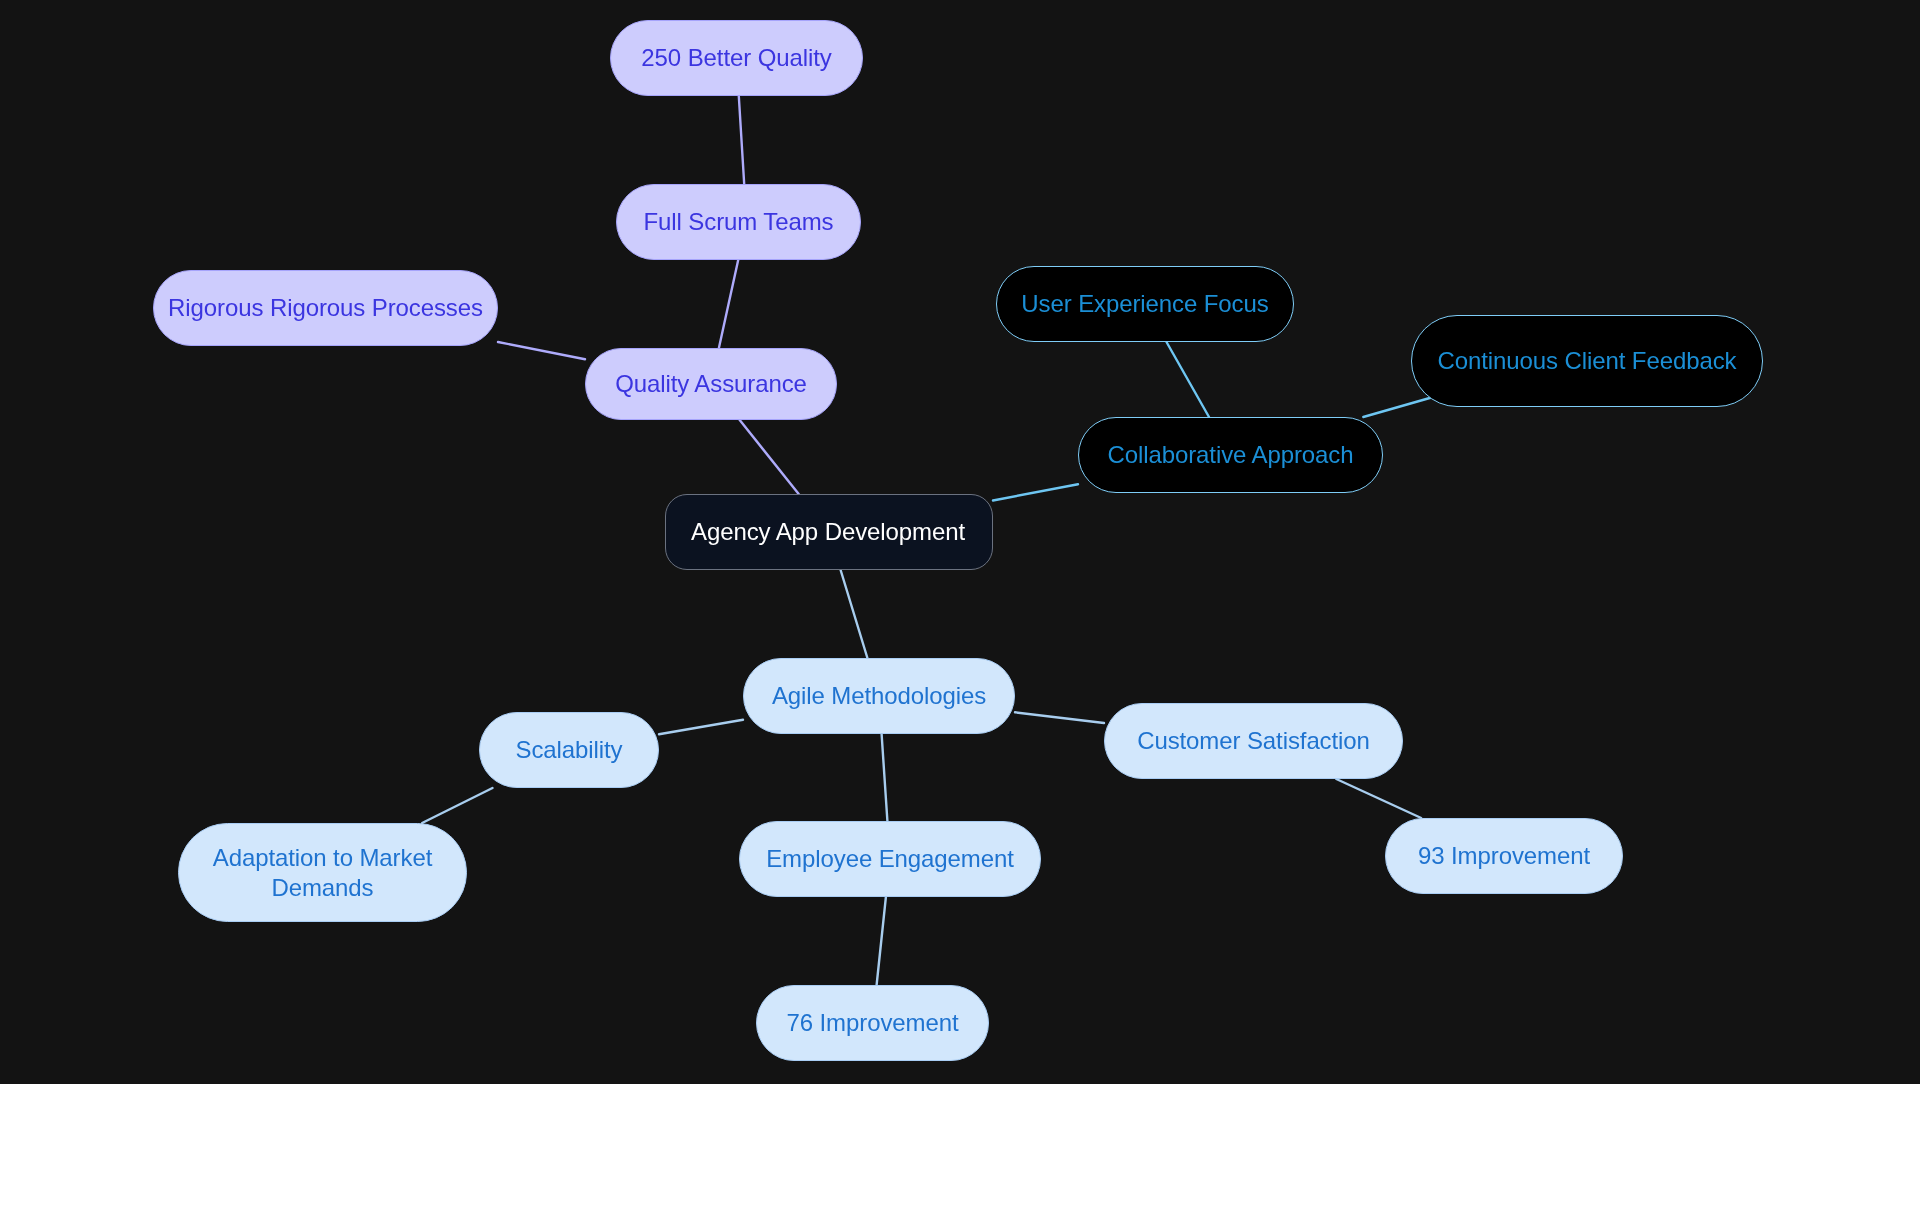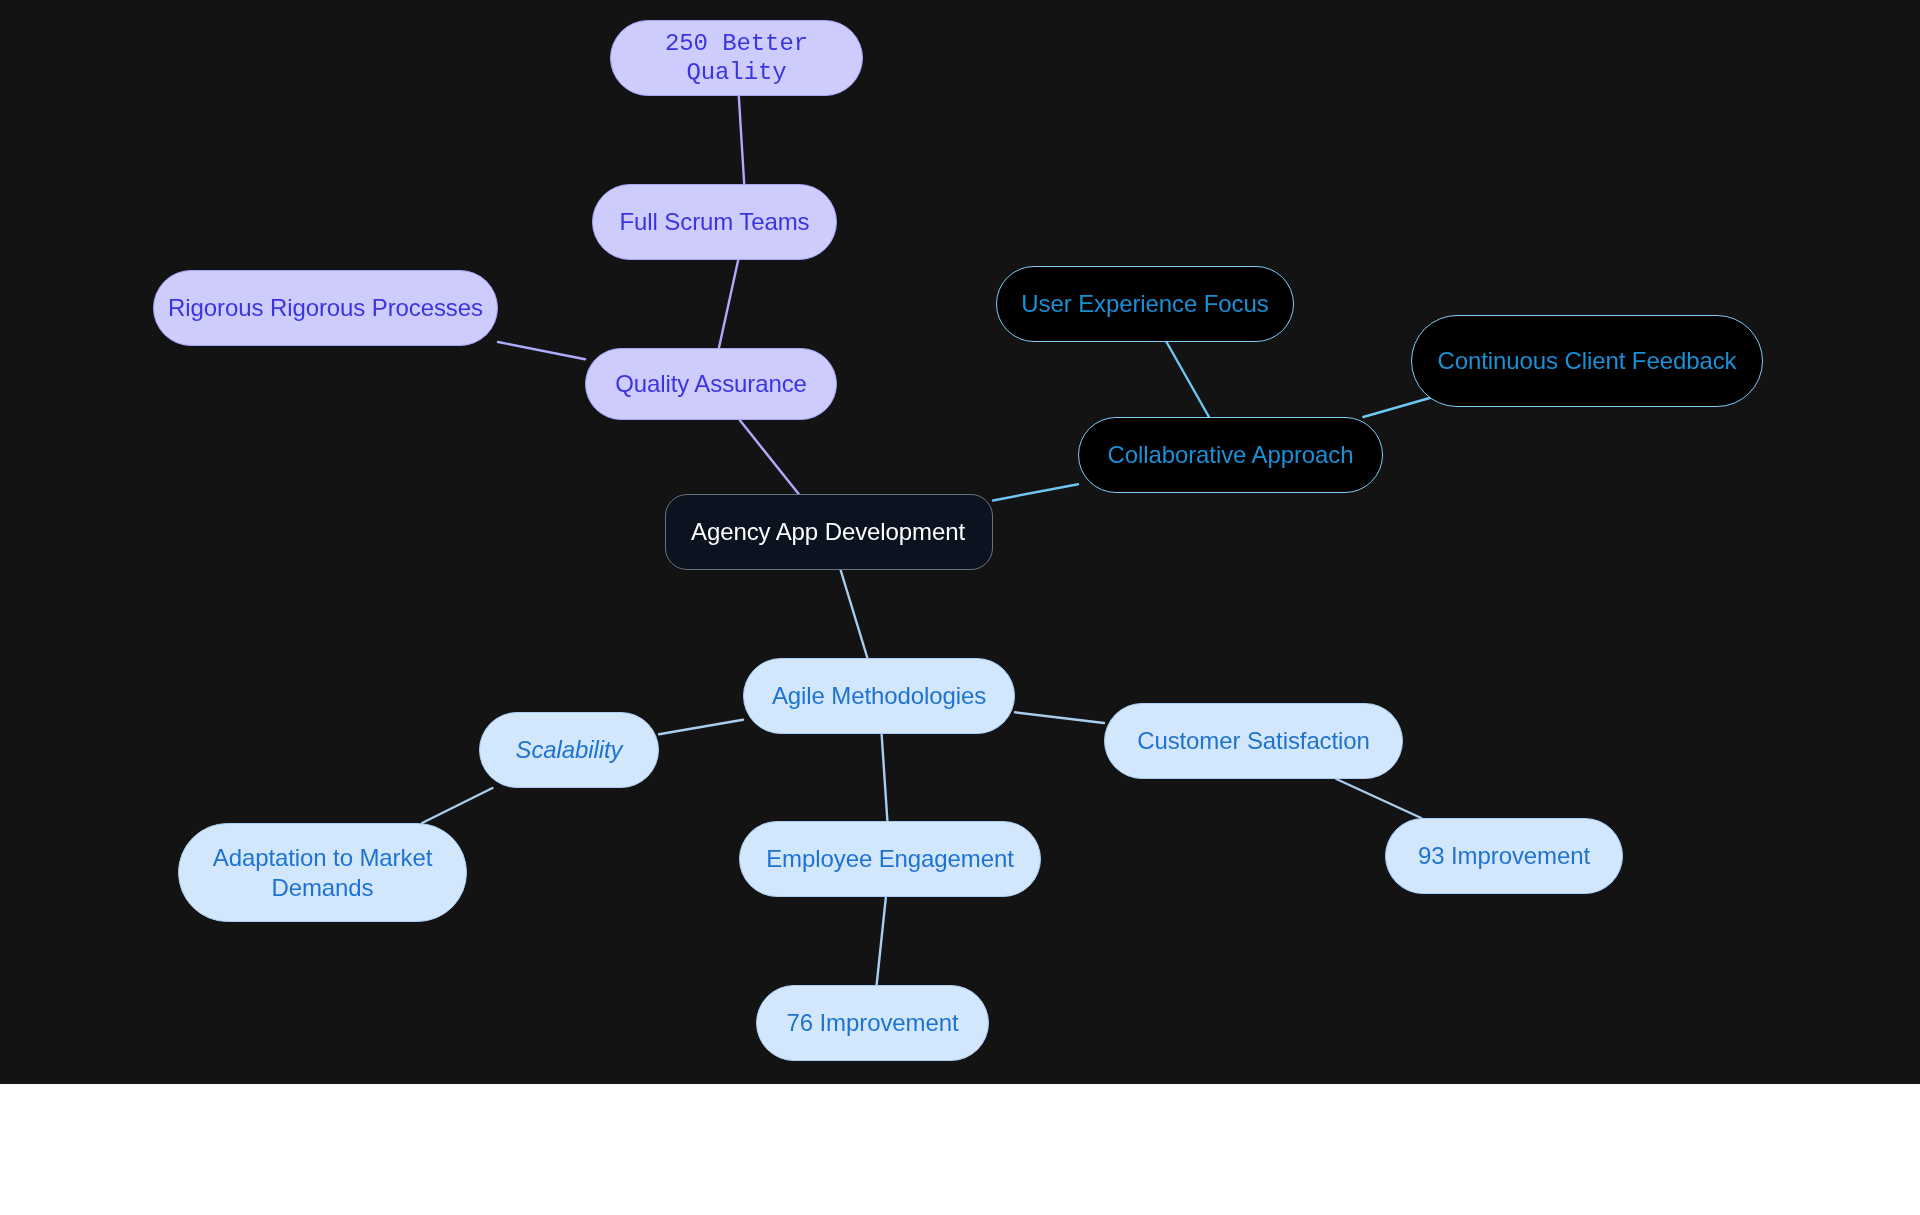--- a/index.html
+++ b/index.html
@@ -103,28 +103,28 @@
         <path d="M 743.0 719.7 Q 701.0 727.0 659.0 734.3" fill="none" stroke="#a8cdee" stroke-width="2.4" stroke-linecap="round"></path>
         <path d="M 492.5 788.0 Q 457.3 805.5 422.1 823.0" fill="none" stroke="#a8cdee" stroke-width="2.4" stroke-linecap="round"></path>
         <path d="M 881.6 734.0 Q 884.5 777.5 887.4 821.0" fill="none" stroke="#a8cdee" stroke-width="2.4" stroke-linecap="round"></path>
         <path d="M 885.9 897.0 Q 881.3 941.0 876.6 985.0" fill="none" stroke="#a8cdee" stroke-width="2.4" stroke-linecap="round"></path>
         <path d="M 1015.0 712.3 Q 1059.5 717.7 1104.0 723.0" fill="none" stroke="#a8cdee" stroke-width="2.4" stroke-linecap="round"></path>
         <path d="M 1336.3 779.0 Q 1378.8 798.5 1421.2 818.0" fill="none" stroke="#a8cdee" stroke-width="2.4" stroke-linecap="round"></path>
       </svg>
     <div id="node-layer">
         <div class="node root-node" style="left: 665px; top: 494px; width: 328px; height: 76px;"><span>Agency App Development</span></div>
         <div class="node purple-node" style="left: 585px; top: 348px; width: 252px; height: 72px;"><span>Quality Assurance</span></div>
-        <div class="node purple-node" style="left: 592px; top: 184px; width: 245px; height: 76px;"><span>Full Scrum Teams</span></div>
-        <div class="node purple-node" style="left: 610px; top: 20px; width: 253px; height: 76px; font-family: Liberation Mono, monospace;"><span>250 Better Quality</span></div>
+        <div class="node purple-node" style="left: 616px; top: 184px; width: 245px; height: 76px;"><span>Full Scrum Teams</span></div>
+        <div class="node purple-node" style="left: 610px; top: 20px; width: 253px; height: 76px;"><span>250 Better Quality</span></div>
         <div class="node purple-node" style="left: 153px; top: 270px; width: 345px; height: 76px;"><span>Rigorous Rigorous Processes</span></div>
         <div class="node blue-deep-node" style="left: 1078px; top: 417px; width: 305px; height: 76px;"><span>Collaborative Approach</span></div>
         <div class="node blue-deep-node" style="left: 996px; top: 266px; width: 298px; height: 76px;"><span>User Experience Focus</span></div>
         <div class="node blue-deep-node" style="left: 1411px; top: 315px; width: 352px; height: 92px;"><span>Continuous Client Feedback</span></div>
         <div class="node blue-soft-node" style="left: 743px; top: 658px; width: 272px; height: 76px; text-align: center;"><span>Agile Methodologies</span></div>
-        <div class="node blue-soft-node" style="left: 479px; top: 712px; width: 180px; height: 76px; font-style: italic;"><span>Scalability</span></div>
+        <div class="node blue-soft-node" style="left: 479px; top: 712px; width: 180px; height: 76px;"><span>Scalability</span></div>
         <div class="node blue-soft-node" style="left: 178px; top: 823px; width: 289px; height: 99px;"><span>Adaptation to Market
 Demands</span></div>
         <div class="node blue-soft-node" style="left: 739px; top: 821px; width: 302px; height: 76px;"><span>Employee Engagement</span></div>
         <div class="node blue-soft-node" style="left: 756px; top: 985px; width: 233px; height: 76px;"><span>76 Improvement</span></div>
         <div class="node blue-soft-node" style="left: 1104px; top: 703px; width: 299px; height: 76px;"><span>Customer Satisfaction</span></div>
         <div class="node blue-soft-node" style="left: 1385px; top: 818px; width: 238px; height: 76px;"><span>93 Improvement</span></div>
       </div>
   </div>
 
   <div id="footer-bar">

